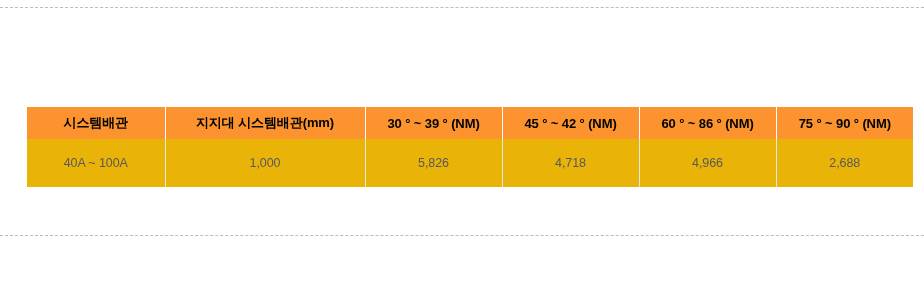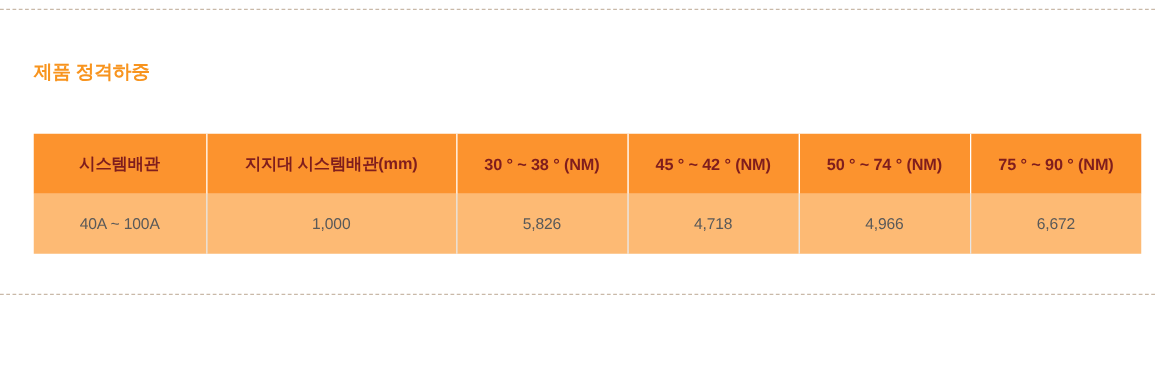--- a/index.html
+++ b/index.html
@@ -60,34 +60,34 @@
   .spec-table th,
   .spec-table td {
     padding: 0;
     margin: 0;
     text-align: center;
     vertical-align: middle;
     white-space: nowrap;
     box-sizing: border-box;
   }
   .spec-table thead th {
-    height: 48px;
+    height: 32px;
     background: #fc932e;
-    color: #7f1d1d;
+    color: #000000;
     font-size: 13px;
     font-weight: bold;
     letter-spacing: -0.1px;
     border-right: 1px solid #ffffff;
   }
   .spec-table thead th:last-child {
     border-right: 0;
   }
   .spec-table tbody td {
     height: 48px;
-    background: #fdba74;
+    background: #eab308;
     color: #595959;
     font-size: 12.5px;
     font-weight: normal;
     letter-spacing: -0.1px;
     border-right: 1px solid #e6e6e6;
   }
   .spec-table tbody td:last-child {
     border-right: 0;
   }
 
@@ -95,48 +95,47 @@
   .col-len   { width: 200px; }
   .col-range { width: 137px; }
 </style>
 </head>
 <body>
 
 <div class="page">
 
   <div class="rule rule--top"></div>
 
-  <h2 class="section-title">제품 정격하중</h2>
 
   <table class="spec-table">
     <colgroup>
       <col class="col-sys">
       <col class="col-len">
       <col class="col-range">
       <col class="col-range">
       <col class="col-range">
       <col class="col-range">
     </colgroup>
     <thead>
       <tr>
         <th>시스템배관</th>
         <th>지지대 시스템배관(mm)</th>
-        <th>30 ° ~ 38 ° (NM)</th>
+        <th>30 ° ~ 39 ° (NM)</th>
         <th>45 ° ~ 42 ° (NM)</th>
-        <th>50 ° ~ 74 ° (NM)</th>
+        <th>60 ° ~ 86 ° (NM)</th>
         <th>75 ° ~ 90 ° (NM)</th>
       </tr>
     </thead>
     <tbody>
       <tr>
         <td>40A ~ 100A</td>
         <td>1,000</td>
         <td>5,826</td>
         <td>4,718</td>
         <td>4,966</td>
-        <td>6,672</td>
+        <td>2,688</td>
       </tr>
     </tbody>
   </table>
 
   <div class="rule rule--bottom"></div>
 
 </div>
 
 </body></html>

